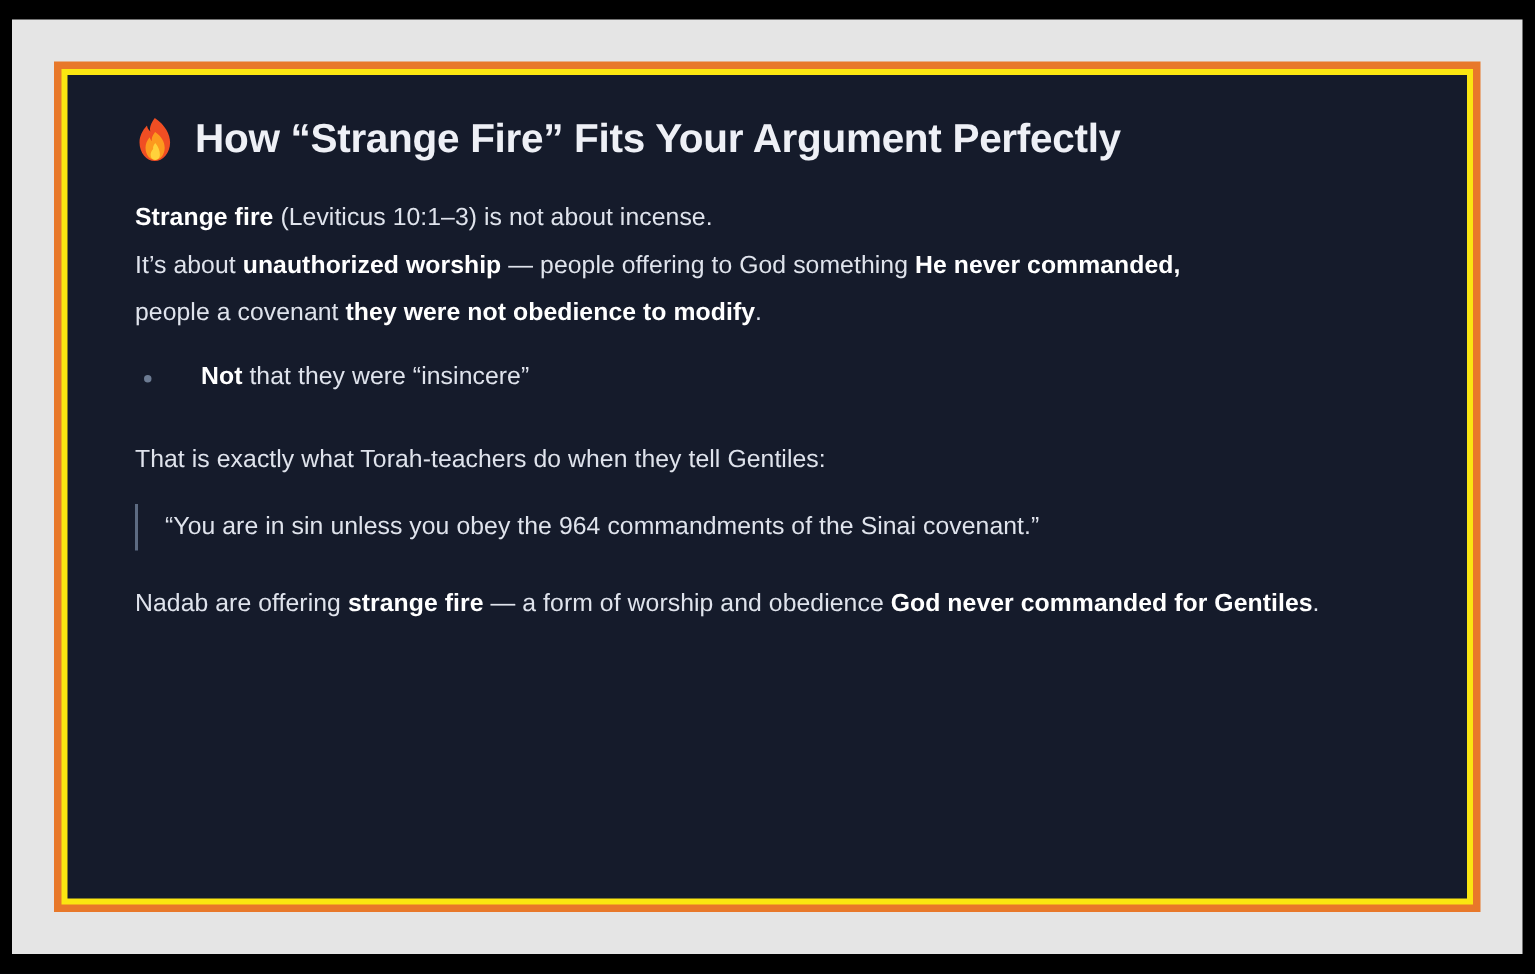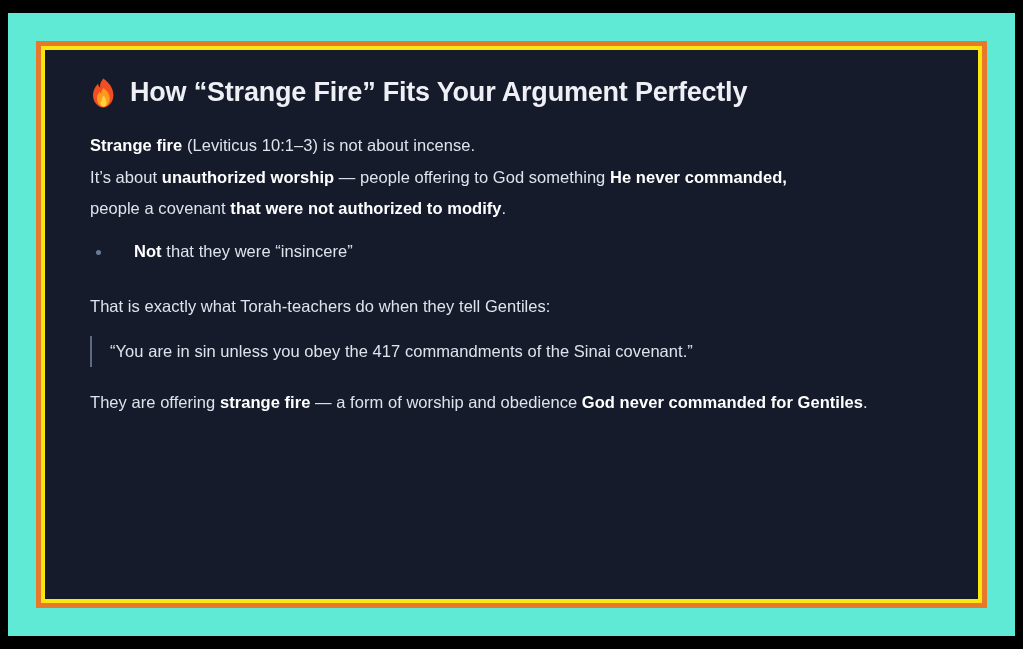--- a/index.html
+++ b/index.html
@@ -22,21 +22,21 @@
     height: 649px;
     background: #000000;
     box-sizing: border-box;
   }
   .frame-brown {
     position: absolute;
     left: 8px;
     top: 13px;
     right: 8px;
     bottom: 13px;
-    background: #5eead4;
+    background: #e5e5e5;
     box-sizing: border-box;
     text-decoration: underline;
   }
   .frame-orange {
     position: absolute;
     left: 28px;
     top: 28px;
     right: 28px;
     bottom: 28px;
     background: #e8782a;
@@ -158,39 +158,39 @@
                 <path d="M13.2 0.6 C10.4 4.4 9.6 7.1 10.2 9.6 C8.9 8.5 8.2 7.2 8.0 5.7 C4.9 9.0 3.0 12.8 3.0 17.0 C3.0 24.0 7.8 29.4 13.2 29.4 C18.6 29.4 23.4 24.0 23.4 17.0 C23.4 11.5 20.1 5.2 13.2 0.6 Z" fill="#f04e23"></path>
                 <path d="M13.4 10.0 C11.4 12.6 10.9 14.4 11.3 16.1 C10.5 15.3 10.0 14.5 9.8 13.5 C8.0 15.6 7.0 18.0 7.0 20.5 C7.0 25.2 9.9 28.6 13.4 28.6 C16.9 28.6 19.8 25.2 19.8 20.5 C19.8 16.8 17.8 13.0 13.4 10.0 Z" fill="#fc9a1e"></path>
                 <path d="M13.5 17.4 C12.2 19.1 11.9 20.2 12.1 21.3 C10.9 22.6 10.4 24.0 10.4 25.2 C10.4 27.3 11.8 28.6 13.5 28.6 C15.2 28.6 16.6 27.3 16.6 25.2 C16.6 22.6 15.6 19.6 13.5 17.4 Z" fill="#ffd23b"></path>
               </svg>
               <span>How “Strange Fire” Fits Your Argument Perfectly</span>
             </h1>
 
             <p class="para lead">
               <b>Strange fire</b><span> (Leviticus 10:1–3) is not about incense.</span><br>
               <span>It’s about </span><b>unauthorized worship</b><span> — people offering to God something </span><b>He never commanded,</b><br>
-              <span>people a covenant </span><b>that were not authorized to modify</b><span>.</span>
+              <span>people a covenant </span><b>they were not obedience to modify</b><span>.</span>
             </p>
 
 
             <ul class="bullets">
               <li>
                 <span class="dot"></span>
                 <b>Not</b><span> that they were “insincere”</span>
               </li>
             </ul>
 
             <p class="para">That is exactly what Torah-teachers do when they tell Gentiles:</p>
 
             <blockquote class="quote">
-              <span>“You are in sin unless you obey the 417 commandments of the Sinai covenant.”</span>
+              <span>“You are in sin unless you obey the 964 commandments of the Sinai covenant.”</span>
             </blockquote>
 
             <p class="para closing">
-              <span>They are offering </span><b>strange fire</b><span> — a form of worship and obedience </span><b>God never commanded for Gentiles</b><span>.</span>
+              <span>Nadab are offering </span><b>strange fire</b><span> — a form of worship and obedience </span><b>God never commanded for Gentiles</b><span>.</span>
             </p>
 
           </div>
         </div>
       </div>
     </div>
   </div>
 </div>
 
 </body></html>

